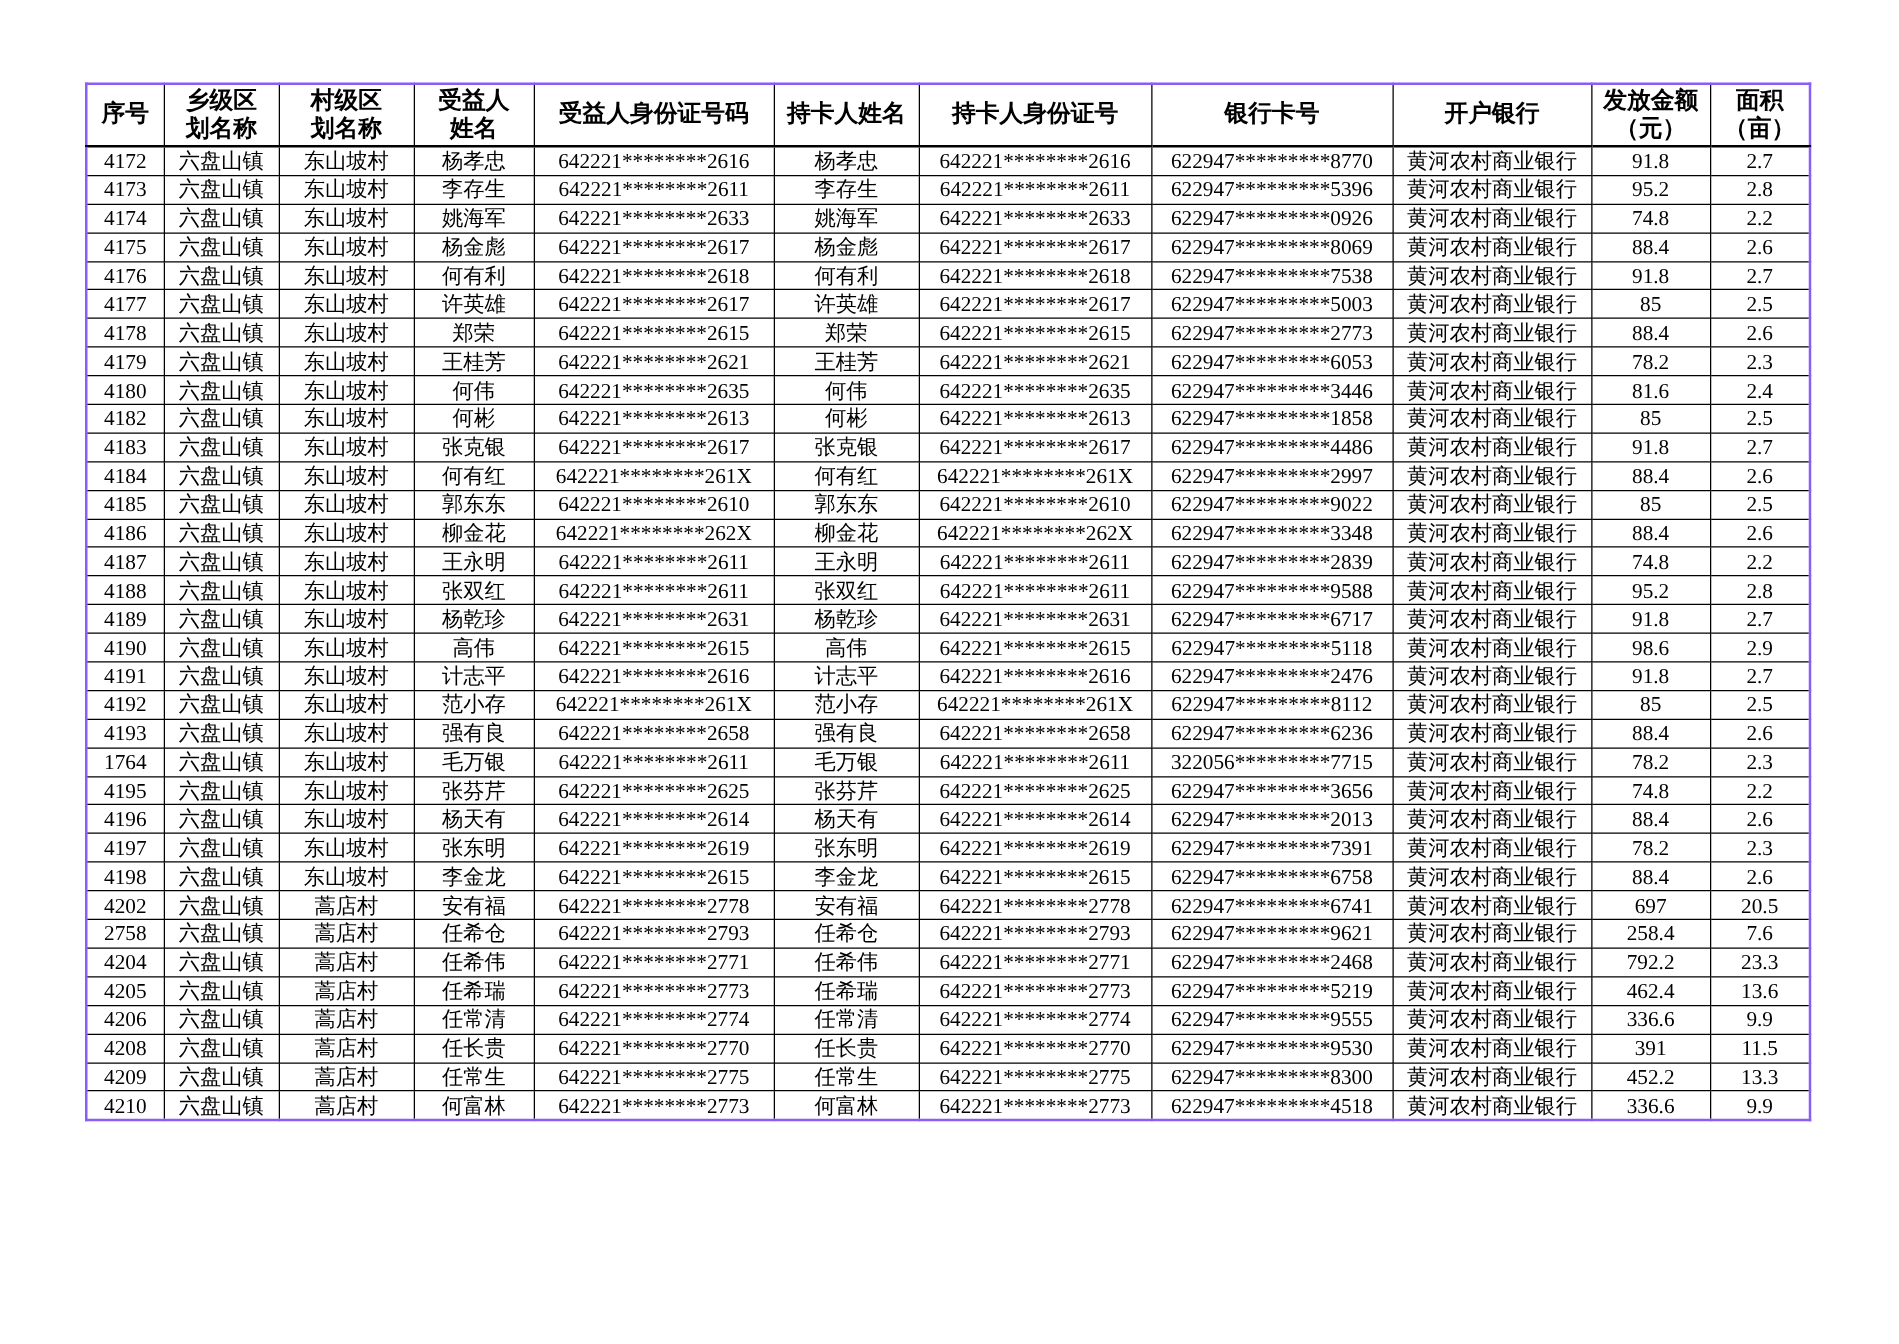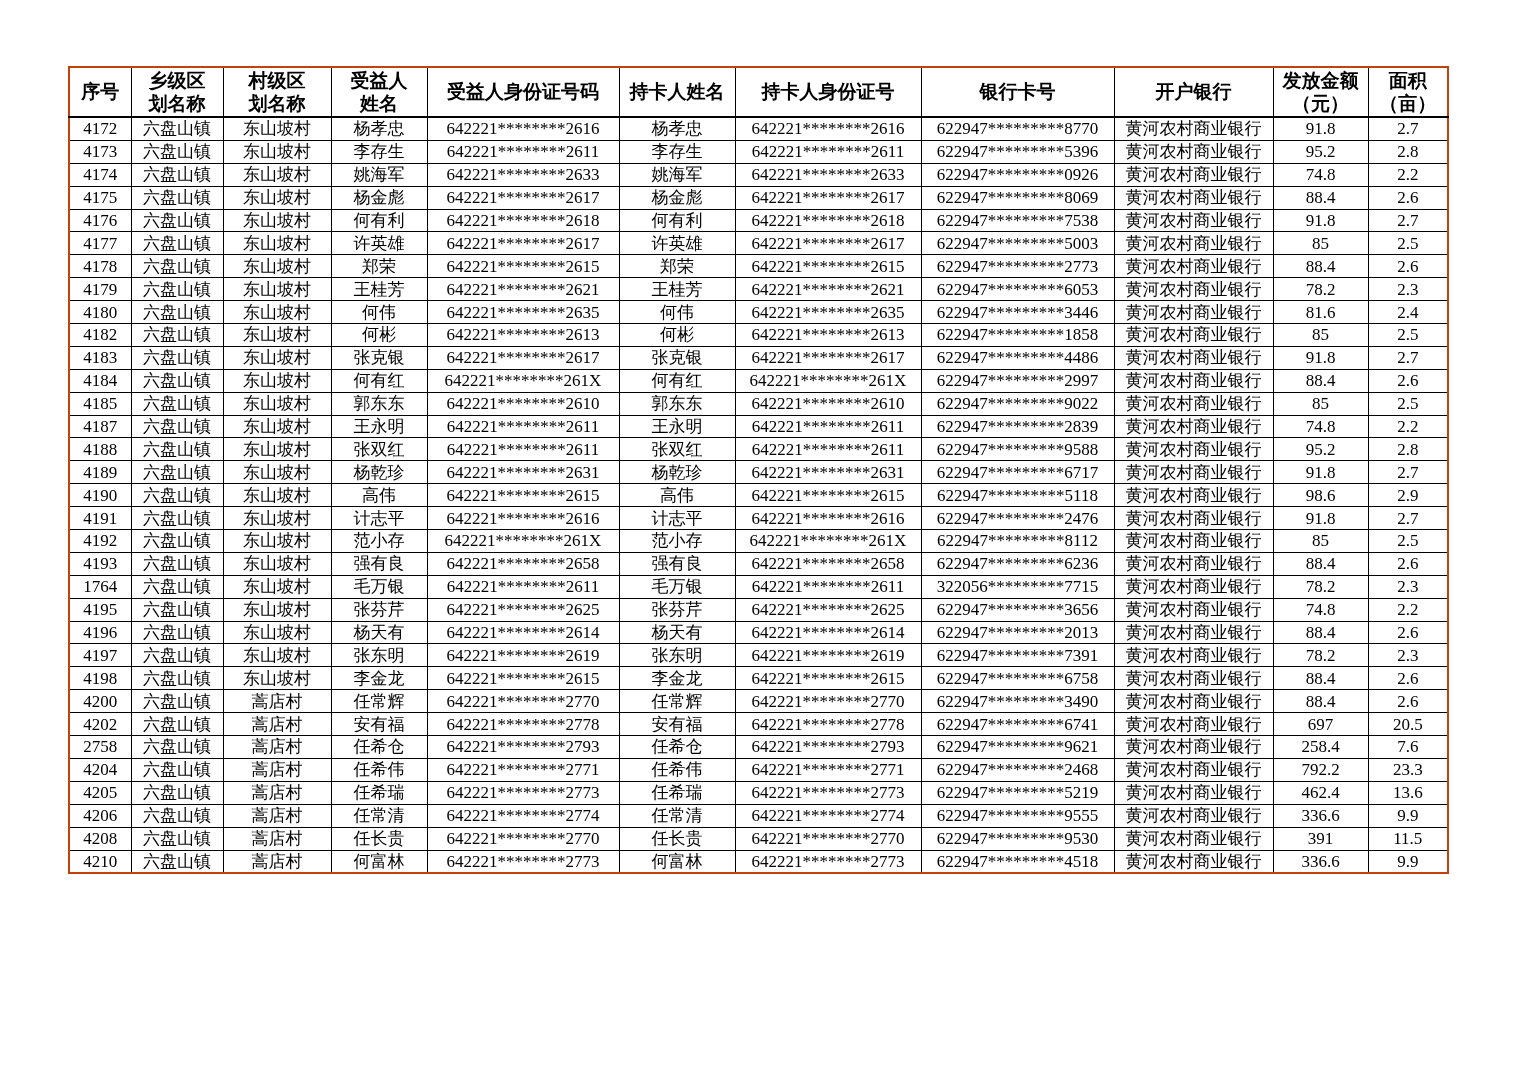--- a/index.html
+++ b/index.html
@@ -12,21 +12,21 @@
     color: #000;
   }
   .table-wrap {
     position: absolute;
     left: 68px;
     top: 66px;
   }
   table.grid {
     border-collapse: collapse;
     table-layout: fixed;
-    border: 2px solid #c2410c;
+    border: 2px solid #8b5cf6;
   }
   table.grid th, table.grid td {
     border: 1px solid #000;
     text-align: center;
     vertical-align: middle;
     padding: 0;
     overflow: hidden;
     white-space: nowrap;
   }
   table.grid thead th {
@@ -258,20 +258,33 @@
           <td>郭东东</td>
           <td class="num">642221********2610</td>
           <td>郭东东</td>
           <td class="num">642221********2610</td>
           <td class="num">622947*********9022</td>
           <td>黄河农村商业银行</td>
           <td class="num">85</td>
           <td class="num">2.5</td>
         </tr>
         <tr>
+          <td class="num">4186</td>
+          <td>六盘山镇</td>
+          <td>东山坡村</td>
+          <td>柳金花</td>
+          <td class="num">642221********262X</td>
+          <td>柳金花</td>
+          <td class="num">642221********262X</td>
+          <td class="num">622947*********3348</td>
+          <td>黄河农村商业银行</td>
+          <td class="num">88.4</td>
+          <td class="num">2.6</td>
+        </tr>
+        <tr>
           <td class="num">4187</td>
           <td>六盘山镇</td>
           <td>东山坡村</td>
           <td>王永明</td>
           <td class="num">642221********2611</td>
           <td>王永明</td>
           <td class="num">642221********2611</td>
           <td class="num">622947*********2839</td>
           <td>黄河农村商业银行</td>
           <td class="num">74.8</td>
@@ -414,33 +427,20 @@
           <td>李金龙</td>
           <td class="num">642221********2615</td>
           <td>李金龙</td>
           <td class="num">642221********2615</td>
           <td class="num">622947*********6758</td>
           <td>黄河农村商业银行</td>
           <td class="num">88.4</td>
           <td class="num">2.6</td>
         </tr>
         <tr>
-          <td class="num">4200</td>
-          <td>六盘山镇</td>
-          <td>蒿店村</td>
-          <td>任常辉</td>
-          <td class="num">642221********2770</td>
-          <td>任常辉</td>
-          <td class="num">642221********2770</td>
-          <td class="num">622947*********3490</td>
-          <td>黄河农村商业银行</td>
-          <td class="num">88.4</td>
-          <td class="num">2.6</td>
-        </tr>
-        <tr>
           <td class="num">4202</td>
           <td>六盘山镇</td>
           <td>蒿店村</td>
           <td>安有福</td>
           <td class="num">642221********2778</td>
           <td>安有福</td>
           <td class="num">642221********2778</td>
           <td class="num">622947*********6741</td>
           <td>黄河农村商业银行</td>
           <td class="num">697</td>
@@ -505,20 +505,33 @@
           <td>任长贵</td>
           <td class="num">642221********2770</td>
           <td>任长贵</td>
           <td class="num">642221********2770</td>
           <td class="num">622947*********9530</td>
           <td>黄河农村商业银行</td>
           <td class="num">391</td>
           <td class="num">11.5</td>
         </tr>
         <tr>
+          <td class="num">4209</td>
+          <td>六盘山镇</td>
+          <td>蒿店村</td>
+          <td>任常生</td>
+          <td class="num">642221********2775</td>
+          <td>任常生</td>
+          <td class="num">642221********2775</td>
+          <td class="num">622947*********8300</td>
+          <td>黄河农村商业银行</td>
+          <td class="num">452.2</td>
+          <td class="num">13.3</td>
+        </tr>
+        <tr>
           <td class="num">4210</td>
           <td>六盘山镇</td>
           <td>蒿店村</td>
           <td>何富林</td>
           <td class="num">642221********2773</td>
           <td>何富林</td>
           <td class="num">642221********2773</td>
           <td class="num">622947*********4518</td>
           <td>黄河农村商业银行</td>
           <td class="num">336.6</td>

